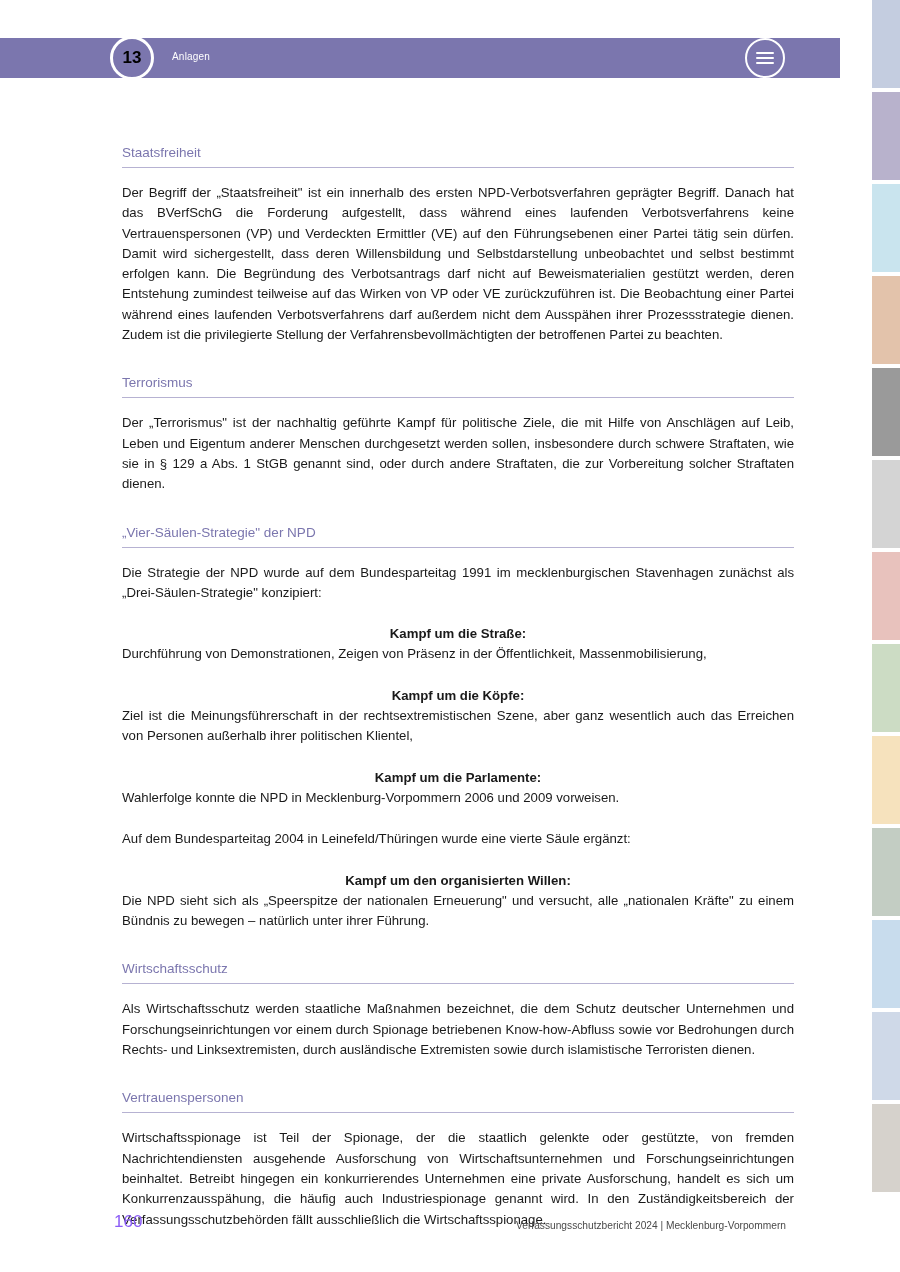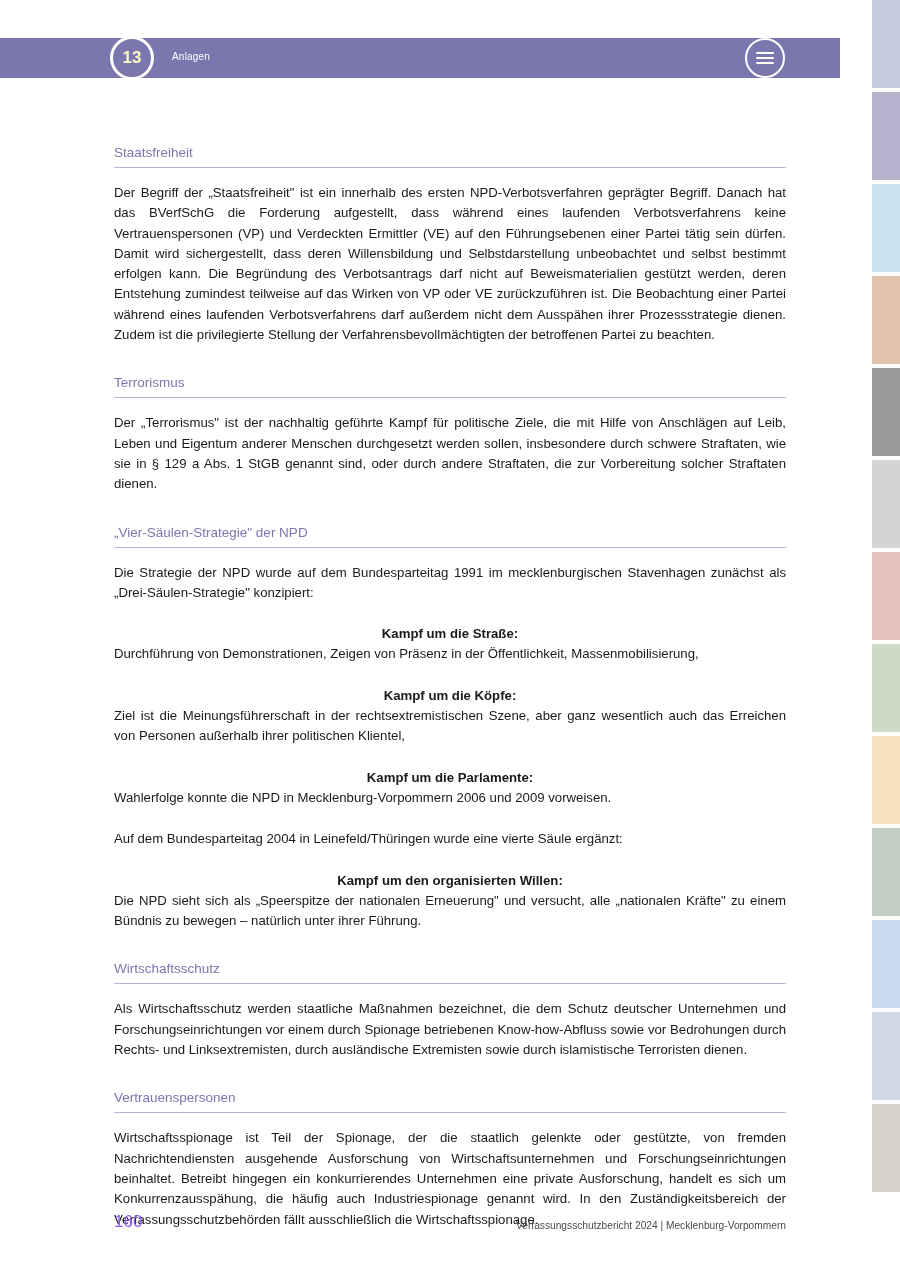--- a/index.html
+++ b/index.html
@@ -41,21 +41,21 @@
   }
   .header-chapter-circle {
     position: absolute;
     top: 36px;
     left: 110px;
     width: 44px;
     height: 44px;
     border-radius: 50%;
     background: #7b76ae;
     border: 3px solid #ffffff;
-    color: #fef9c3;
+    color: #000000;
     font-size: 17px;
     font-weight: bold;
     display: flex;
     align-items: center;
     justify-content: center;
   }
   .header-chapter-label {
     position: absolute;
     top: 51px;
     left: 172px;
@@ -83,21 +83,21 @@
     width: 18px;
     height: 2.2px;
     background: #ffffff;
     border-radius: 2px;
   }
 
   
   .content {
     position: absolute;
     top: 145px;
-    left: 114px;
+    left: 122px;
     width: 672px;
   }
   .section { margin-bottom: 0; }
 
   h2.section-title {
     color: #7b76ae;
     font-size: 13.5px;
     font-weight: normal;
     padding-bottom: 7px;
     border-bottom: 1px solid #b6b2d2;

